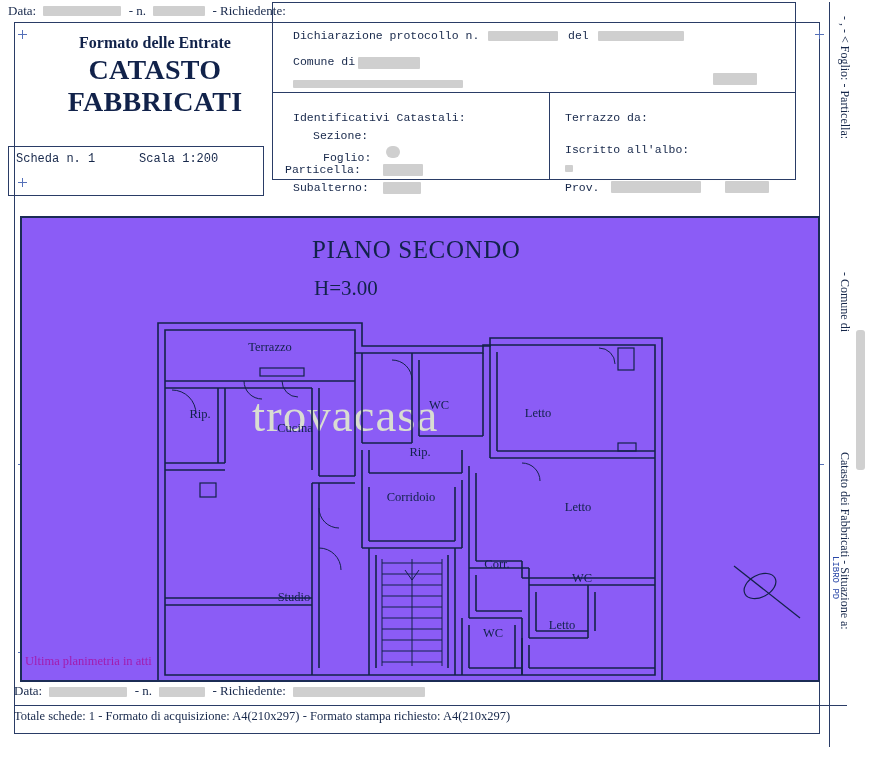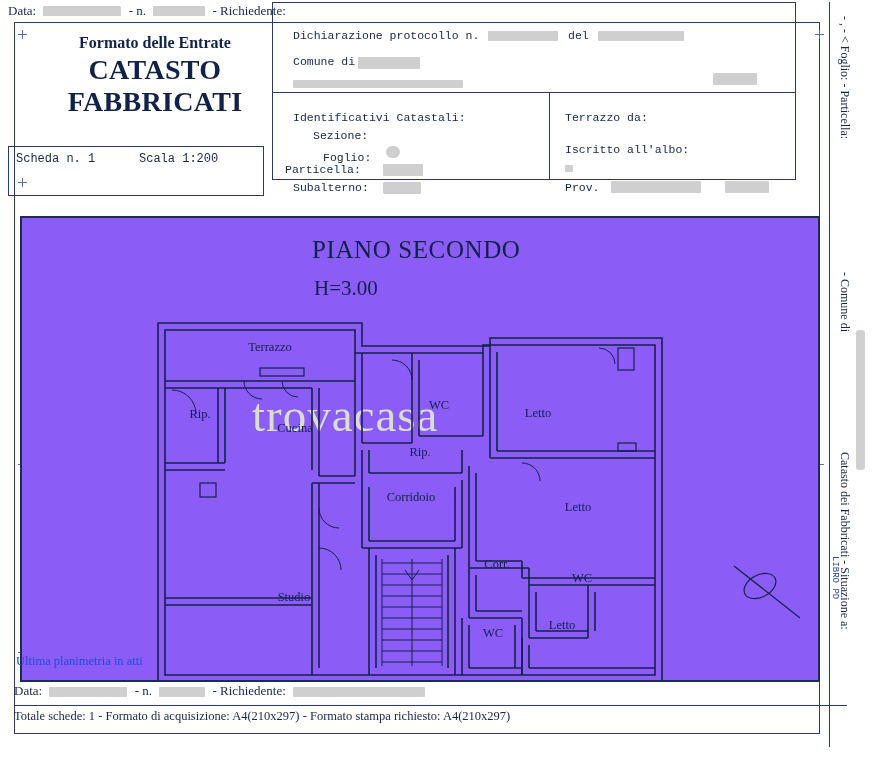--- a/index.html
+++ b/index.html
@@ -166,21 +166,22 @@
   .room-label {
     font-family: "Liberation Serif", serif;
     fill: #11224a;
   }
 
   
   .footer1 {
     position: absolute;
     left: 16px; top: 654px;
     font-size: 12.5px;
-    color: #1d4ed8;
+    color: #a21caf;
+    padding-left: 9px;
   }
   .footer2 {
     position: absolute;
     left: 14px; top: 683px;
     font-size: 13px;
     color: #16274a;
     white-space: nowrap;
   }
   .footer3 {
     position: absolute;

